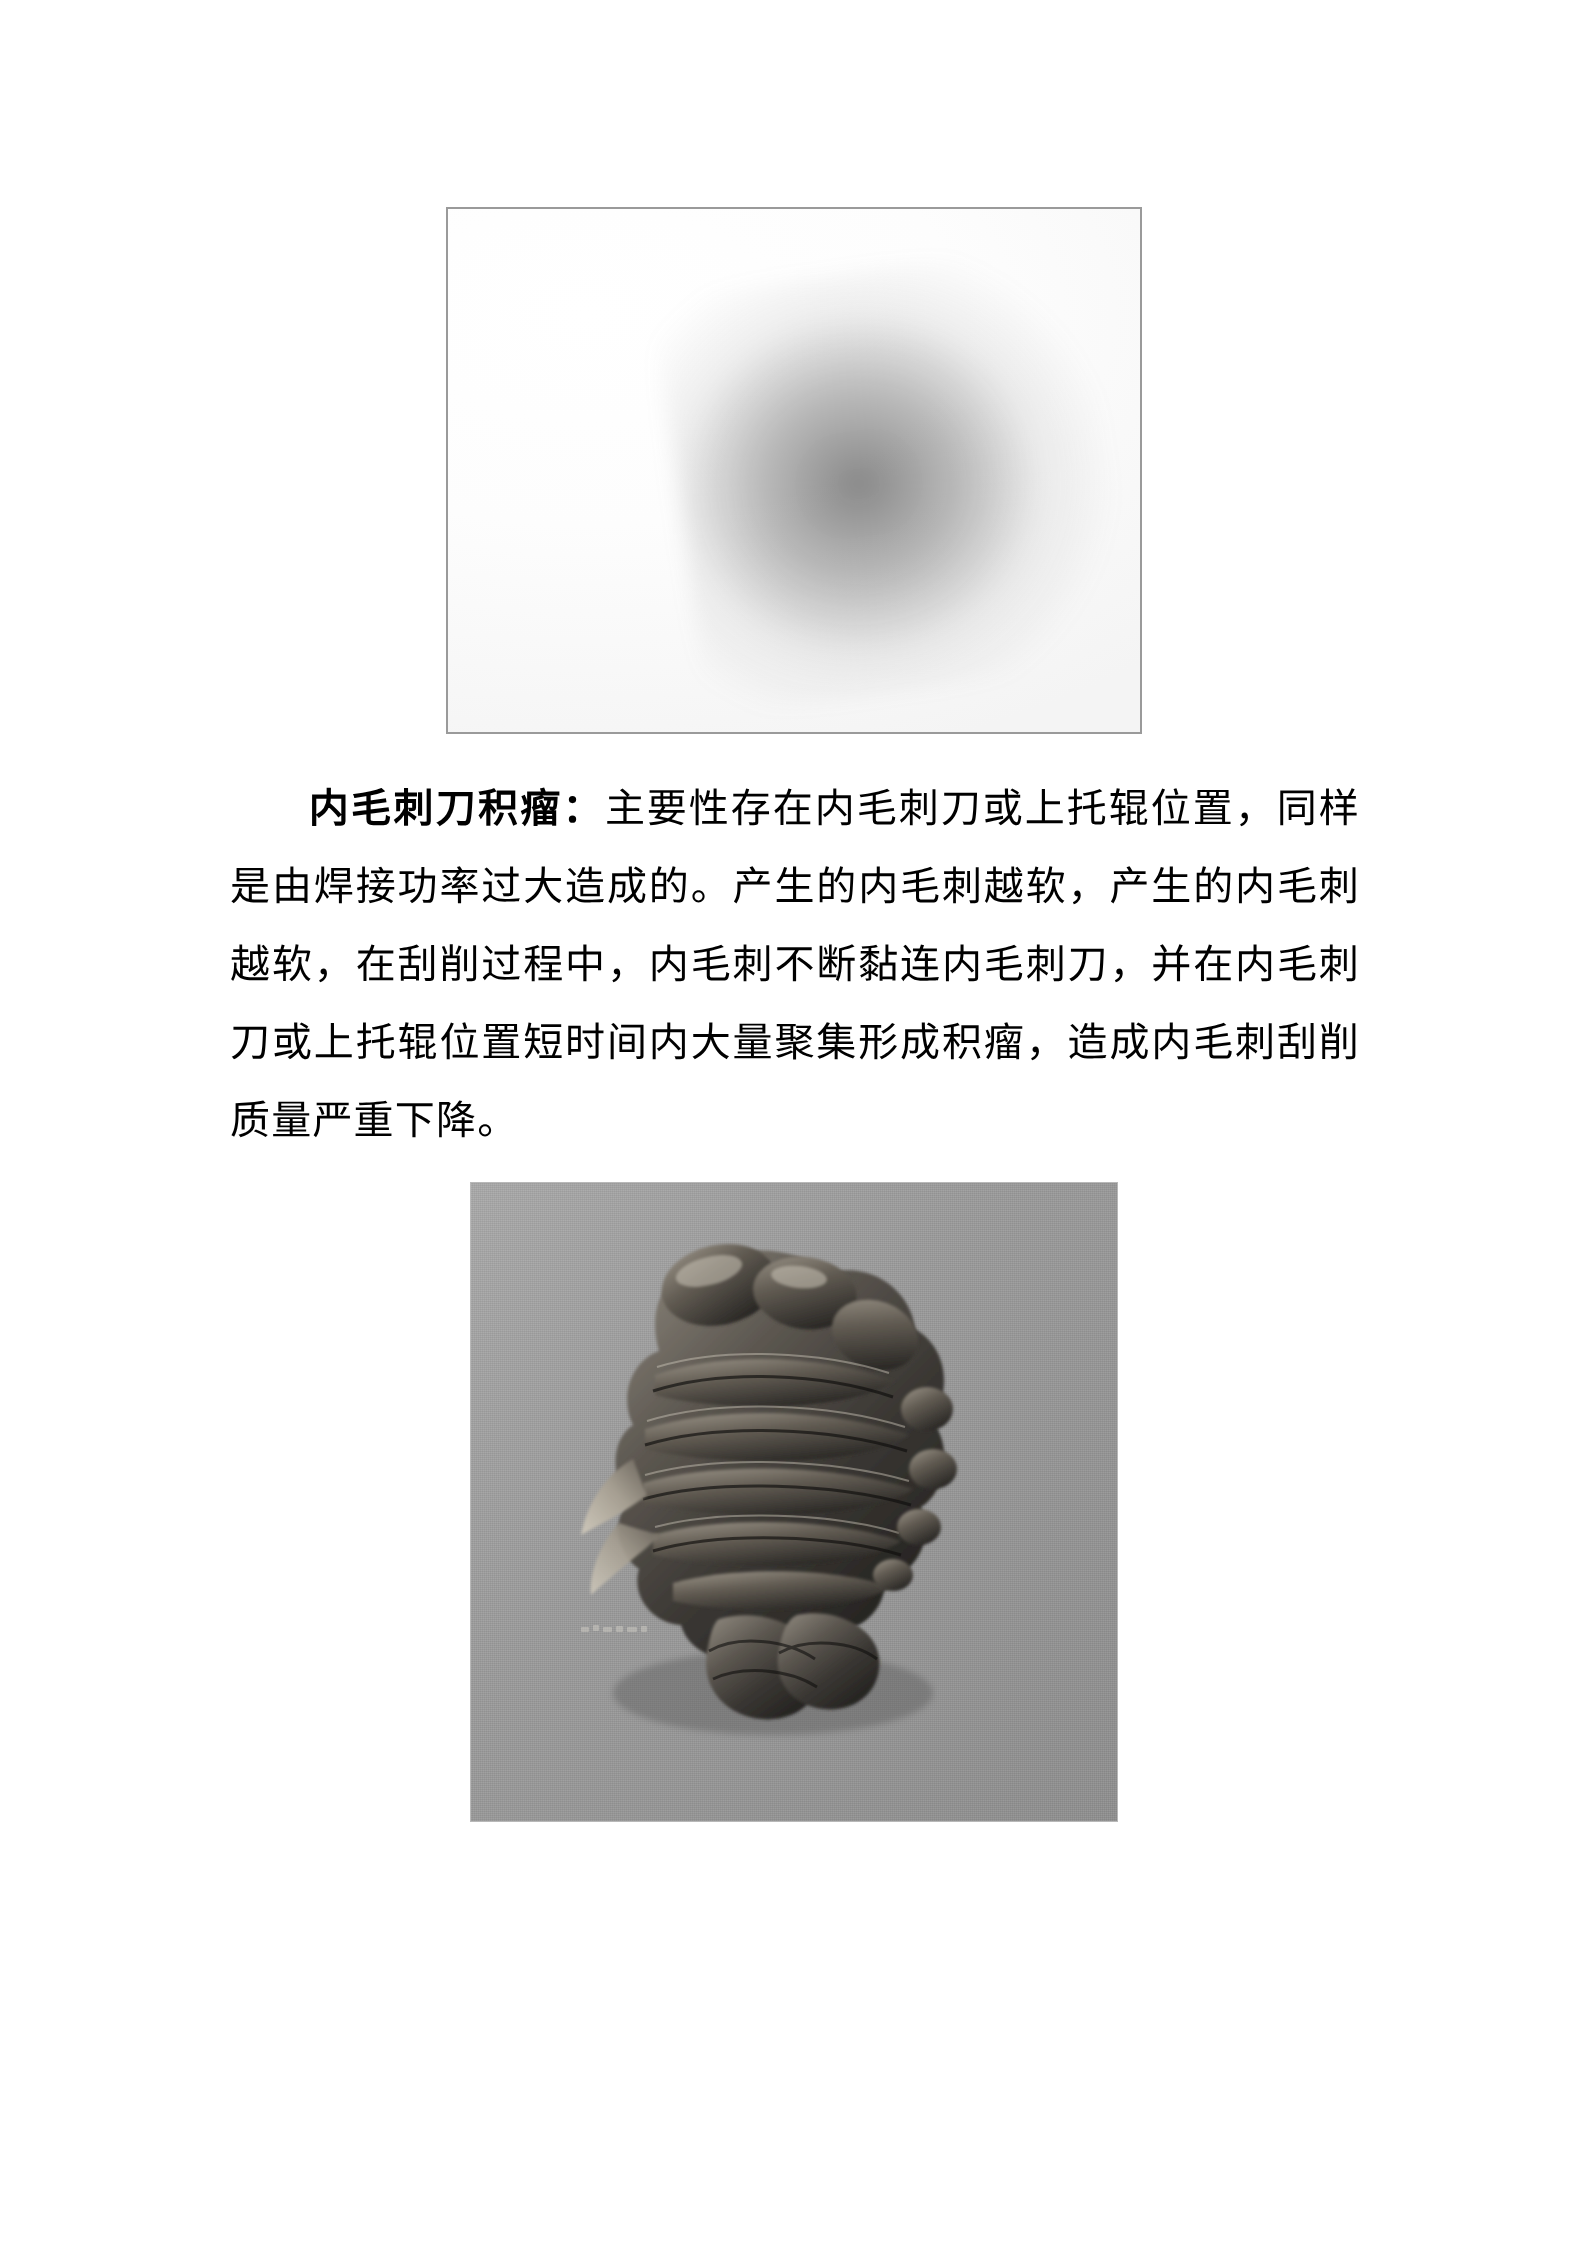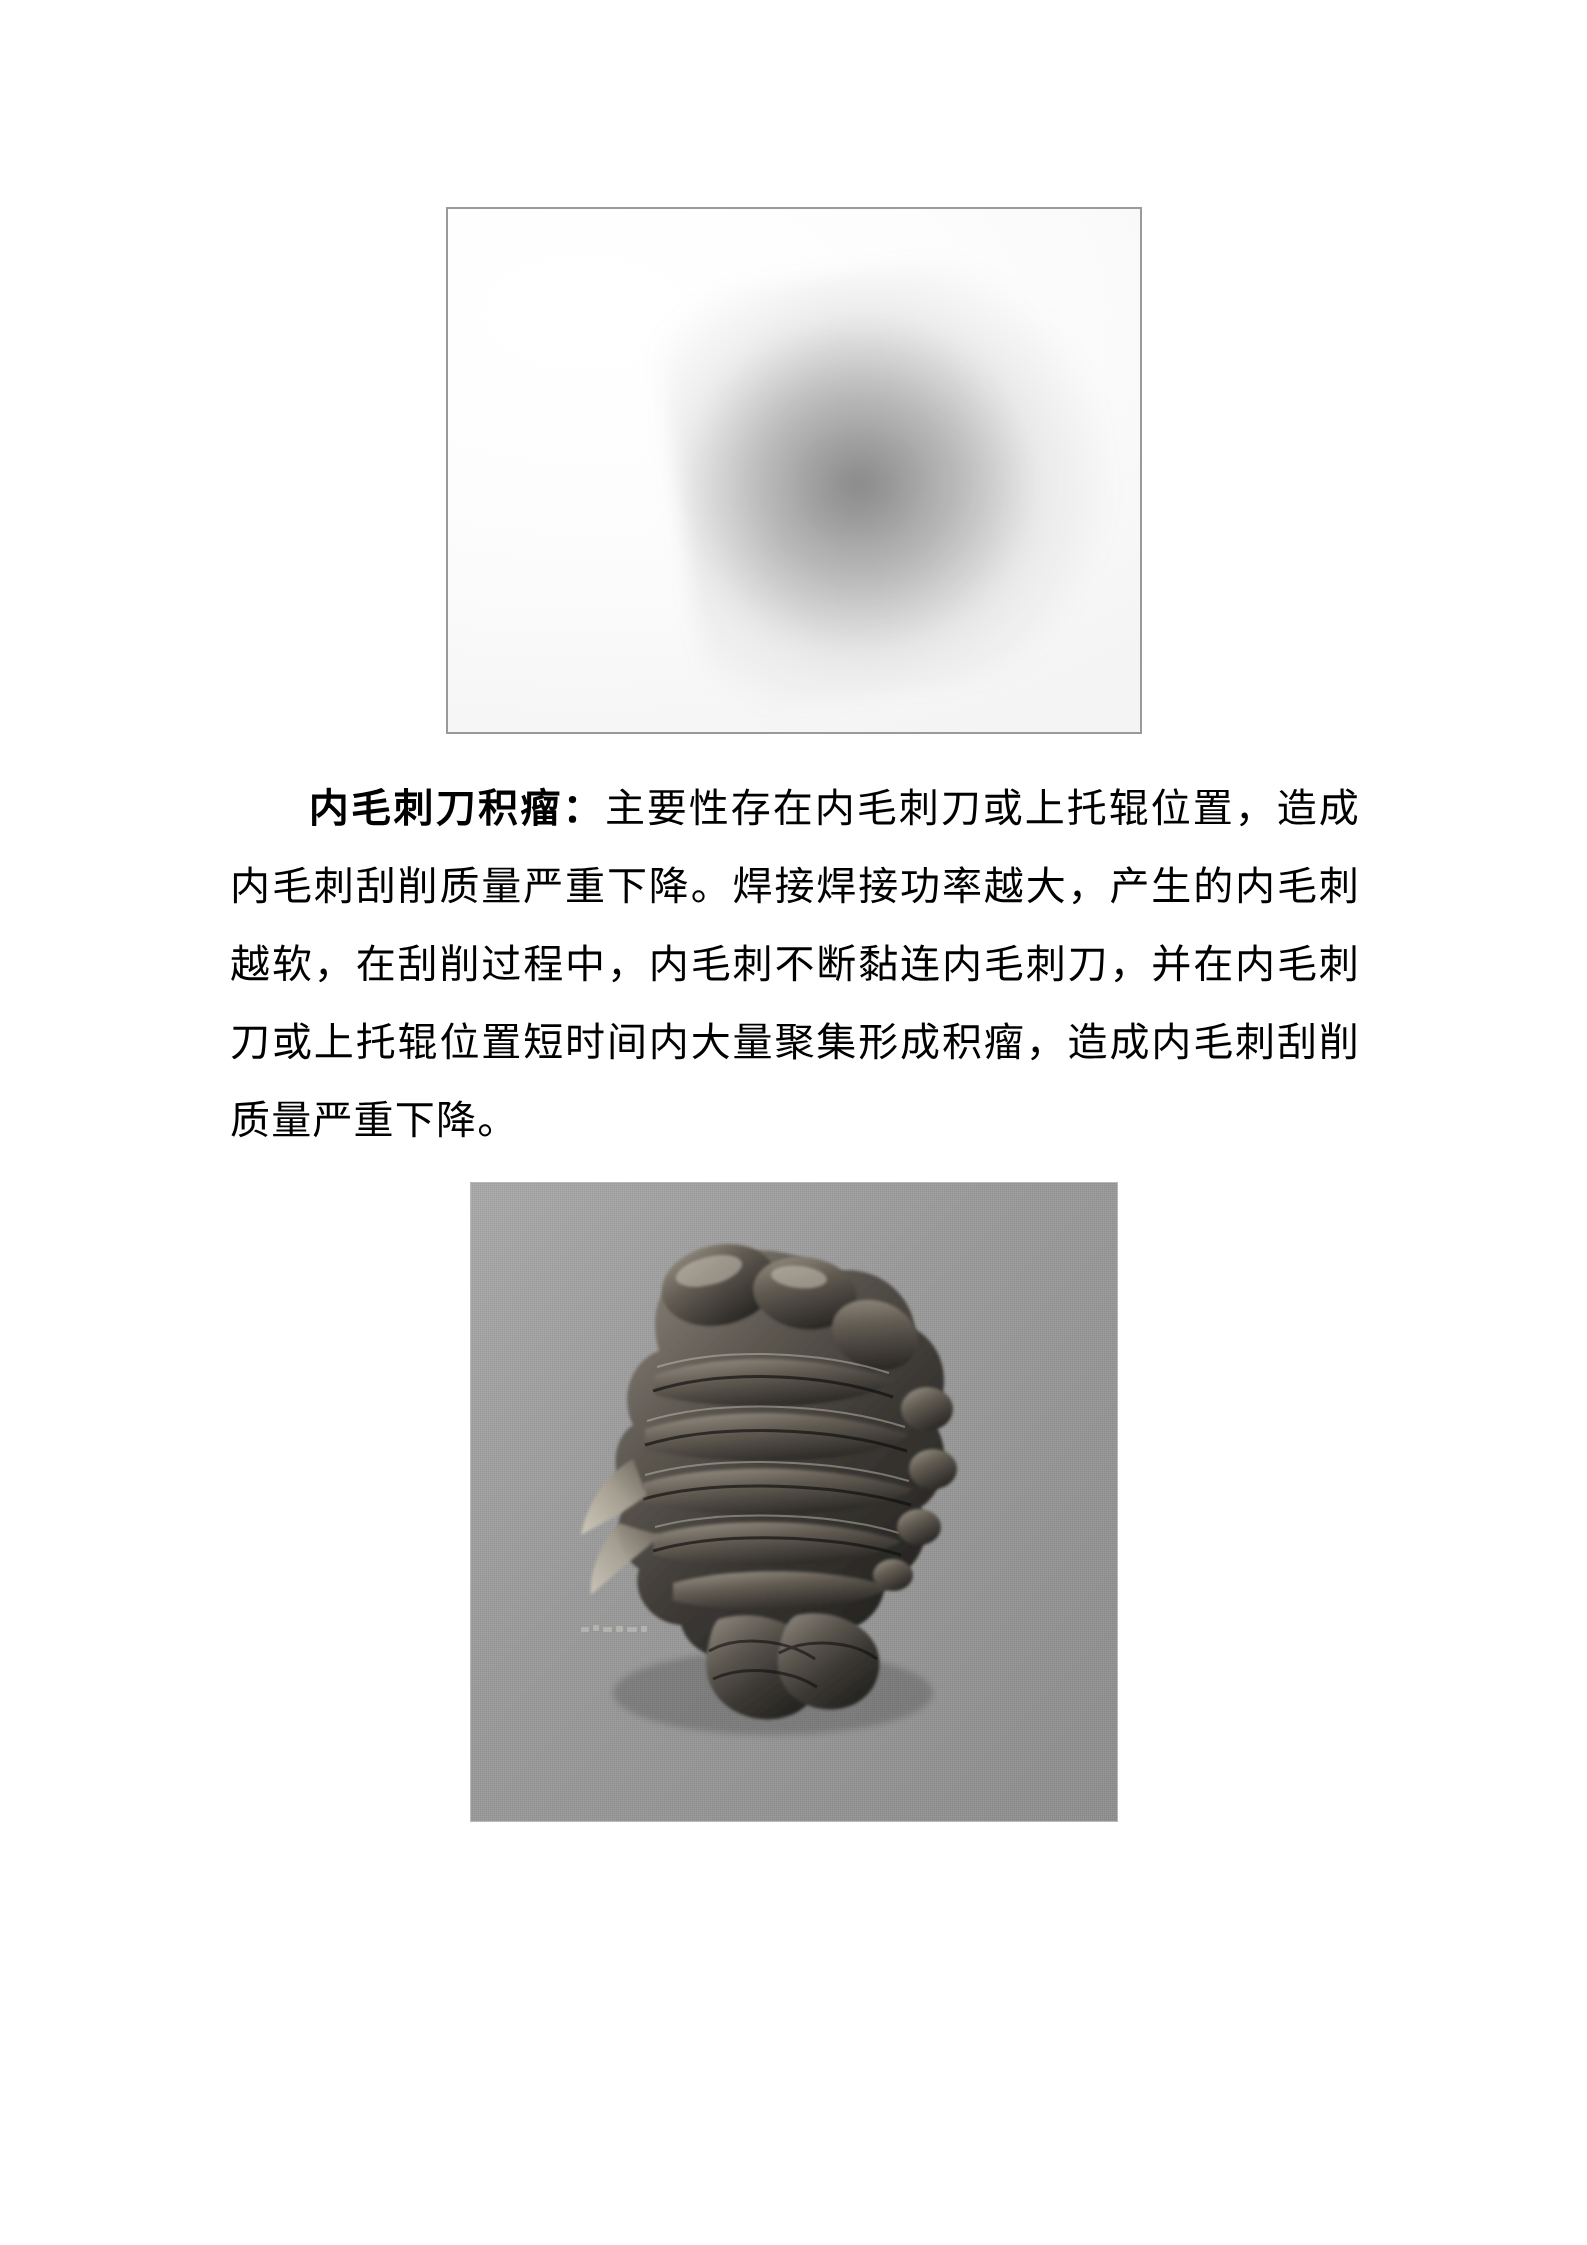--- a/index.html
+++ b/index.html
@@ -233,21 +233,21 @@
           <path d="M452 438 C480 424 526 430 552 452"></path>
           <path d="M518 414 C544 402 588 408 612 428"></path>
         </g>
 
         <ellipse cx="470" cy="486" rx="190" ry="26" fill="#6b6b6b" opacity="0.35" filter="url(#soft2)"></ellipse>
       </svg>
     </div>
   </div>
 
   <div class="body-text">
-    <span class="indent"></span><span class="lead">内毛刺刀积瘤：</span><span>主要性存在内毛刺刀或上托辊位置，造成内毛刺刮削质量严重下降。焊接焊接功率越大，产生的内毛刺越软，在刮削过程中，内毛刺不断黏连内毛刺刀，并在内毛刺刀或上托辊位置短时间内大量聚集形成积瘤，造成内毛刺刮削质量严重下降。</span>
+    <span class="indent"></span><span class="lead">内毛刺刀积瘤：</span><span>主要性存在内毛刺刀或上托辊位置，同样是由焊接功率过大造成的。产生的内毛刺越软，产生的内毛刺越软，在刮削过程中，内毛刺不断黏连内毛刺刀，并在内毛刺刀或上托辊位置短时间内大量聚集形成积瘤，造成内毛刺刮削质量严重下降。</span>
   </div>
 
   <div class="figure-two">
     <div class="fig2-bg"></div>
     <div class="fig2-grain"></div>
     <svg class="fig2-mass" viewBox="0 0 480 520">
       <defs>
         <linearGradient id="lumpGrad" x1="0.1" y1="0" x2="0.9" y2="1">
           <stop offset="0%" stop-color="#8a847a"></stop>
           <stop offset="30%" stop-color="#5c5750"></stop>

